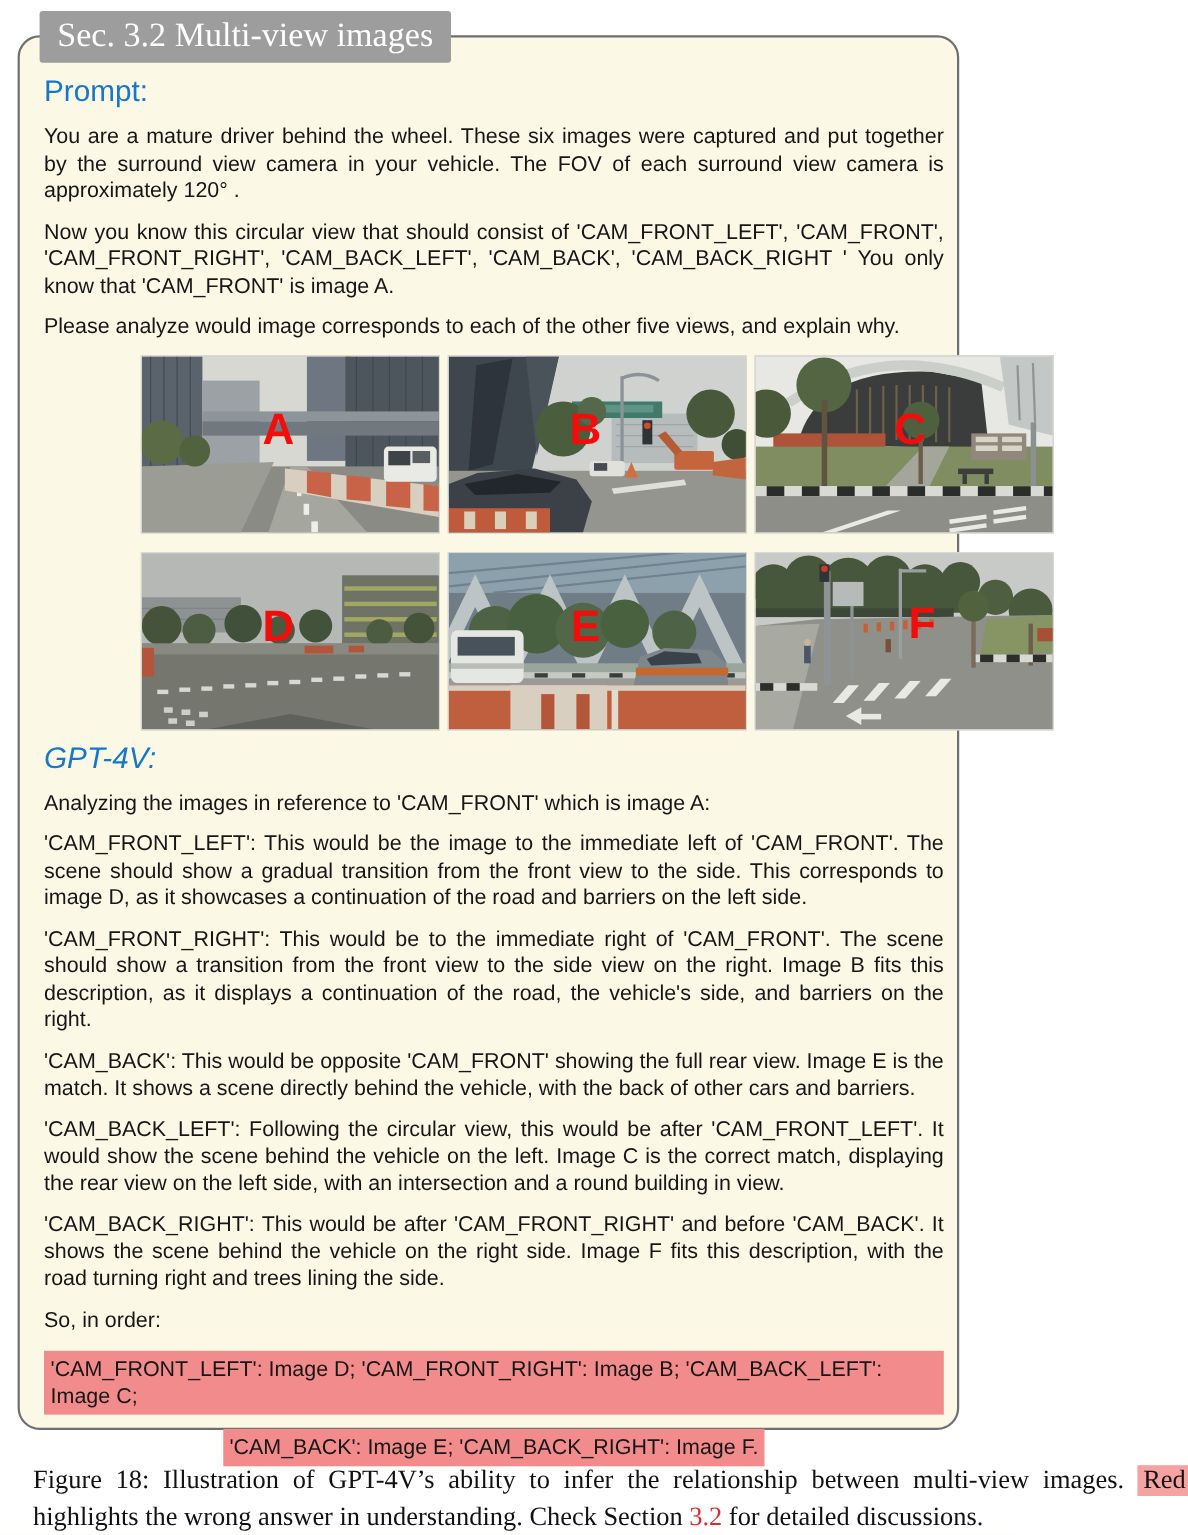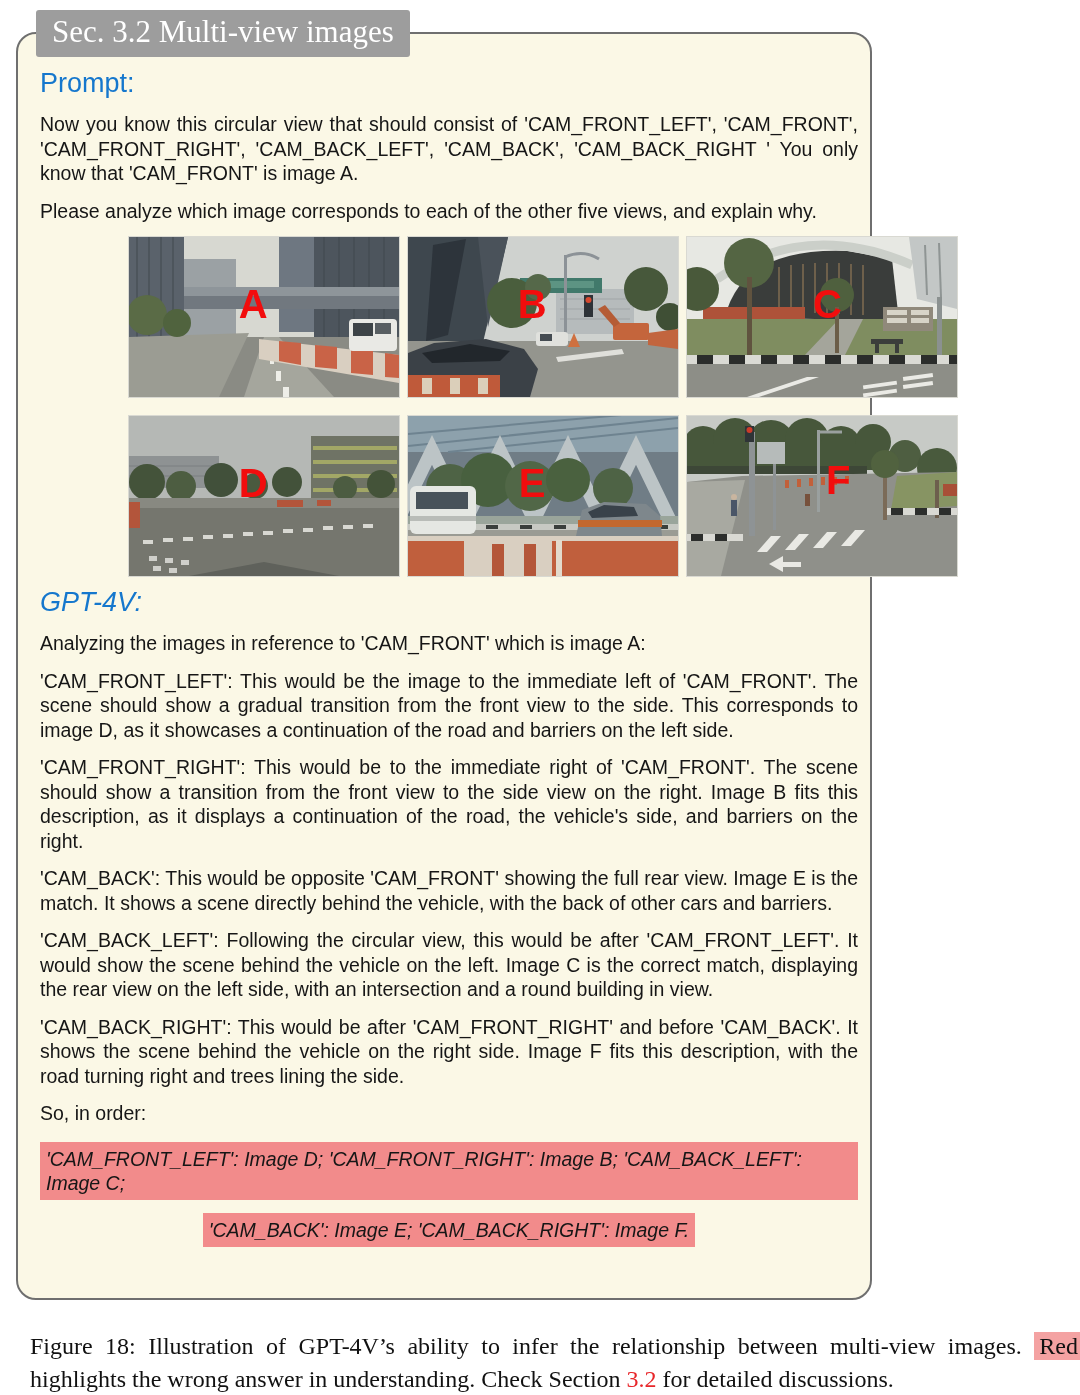--- a/index.html
+++ b/index.html
@@ -21,41 +21,42 @@
   .grid{margin:4px 0 10px 88px;display:grid;width:828px;
         grid-template-columns:repeat(3,270px);grid-column-gap:9px;grid-row-gap:17px;}
   figure.shot{margin:0;position:relative;width:270px;height:160px;
               border:1px solid #d9d9d2;background:#cfcfca;}
   figure.shot svg{display:block;width:100%;height:100%;}
   .letter{position:absolute;left:46%;top:42%;color:#f20d0d;font-weight:bold;
           font-size:40px;line-height:1;transform:translate(-50%,-50%);}
   figure.shot:nth-child(3) .letter{left:52%;}
   figure.shot:nth-child(6) .letter{left:56%;top:40%;}
 
-  .hl{background:#f28b8b;font-size:19.5px;line-height:24px;font-style:italic;}
+  .hl{background:#f28b8b;font-size:19.5px;line-height:24px;}
   .hl-block{display:block;padding:5px 6px;margin-top:16px;}
   .hl-wrap{margin-top:13px;text-align:center;}
   .hl-inline{display:inline-block;padding:5px 6px;}
 
   .caption{position:absolute;left:14px;top:1314px;width:1053px;margin:16px;
            font-family:"Liberation Serif",serif;font-size:24px;line-height:33px;
            text-align:justify;color:#111;}
   .cap-hl{background:#f4a2a2;padding:1px 5px;}
   .cap-link{color:#e8262a;cursor:pointer;}
 </style>
 </head>
 <body>
 
 <section class="panel">
   <div class="tag">Sec. 3.2 Multi-view images</div>
   <div class="content">
 
     <h2 class="blue">Prompt:</h2>
+    <p class="body">You are a mature driver behind the wheel. These six images were captured and put together by the surround view camera in your vehicle. The FOV of each surround view camera is approximately 120° .</p>
     <p class="body">Now you know this circular view that should consist of 'CAM_FRONT_LEFT', 'CAM_FRONT', 'CAM_FRONT_RIGHT', 'CAM_BACK_LEFT', 'CAM_BACK', 'CAM_BACK_RIGHT ' You only know that 'CAM_FRONT' is image A.</p>
-    <p class="body">Please analyze which image corresponds to each of the other five views, and explain why.</p>
+    <p class="body">Please analyze would image corresponds to each of the other five views, and explain why.</p>
 
     <div class="grid">
 
       <figure class="shot">
         <svg viewBox="0 0 270 160" preserveAspectRatio="none">
           <rect width="270" height="160" fill="#d7d8d1"></rect>
           <rect x="150" y="0" width="40" height="95" fill="#6e7781"></rect>
           <rect x="185" y="0" width="85" height="115" fill="#4d555d"></rect>
           <rect x="0" y="0" width="55" height="102" fill="#5a626b"></rect>
           <rect x="55" y="22" width="52" height="80" fill="#9ba1a4"></rect>

